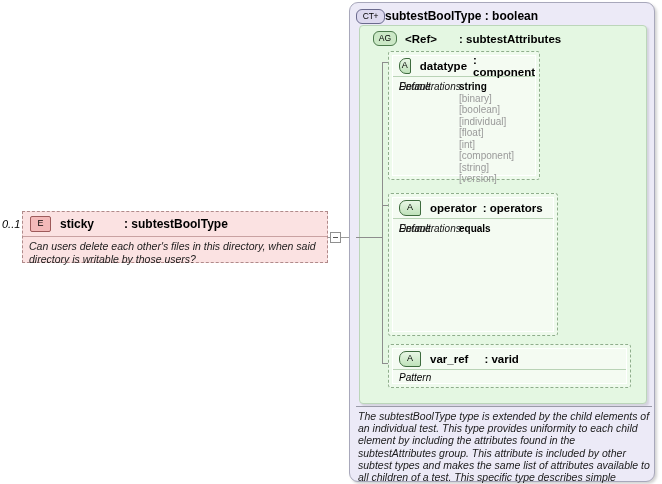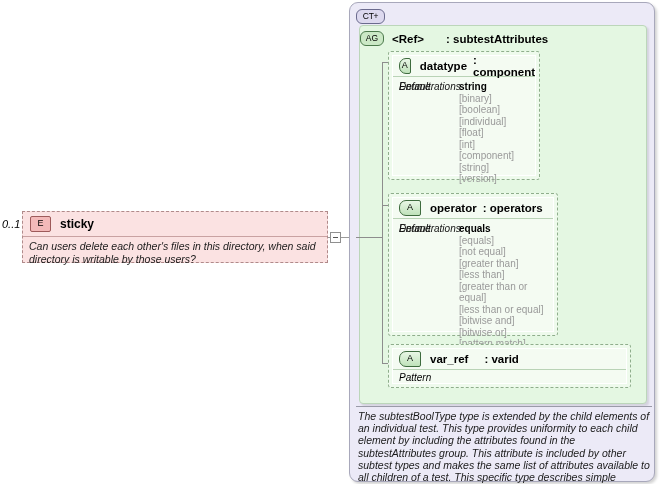--- a/index.html
+++ b/index.html
@@ -147,21 +147,21 @@
     background: #e4f7e2;
     border: 1px solid #bcd6ba;
     border-radius: 4px;
     box-sizing: border-box;
     box-shadow: 2px 2px 2px rgba(0,0,0,0.10);
   }
   .ag-head {
     display: flex;
     align-items: center;
     height: 19px;
-    padding-left: 0;
+    padding-left: 13px;
     margin-top: 3px;
   }
   .badge-ag {
     width: 22px;
     height: 13px;
     border: 1px solid #4c7a4c;
     background: #cbe8c6;
     border-radius: 6px;
     font-size: 8.5px;
     line-height: 12px;
@@ -269,30 +269,32 @@
 </style>
 </head>
 <body>
 
 <div class="cardinality">0..1</div>
 
 <div id="element-card">
   <div class="el-head">
     <span class="badge-e">E</span>
     <span class="el-name">sticky</span>
+    <span class="el-type">: subtestBoolType</span>
   </div>
   <div class="el-doc">Can users delete each other's files in this directory, when said directory is writable by those users?</div>
 </div>
 
 <div class="line hline" style="left:328px; top:237px; width:22px;"></div>
 <div class="collapse-box"></div>
 
 <div id="ct-panel">
   <div class="ct-head">
     <span class="badge-ct">CT+</span>
+    <span class="ct-title">subtestBoolType : boolean</span>
   </div>
 </div>
 
 <div id="ag-panel">
   <div class="ag-head">
     <span class="badge-ag">AG</span>
     <span class="ag-ref">&lt;Ref&gt;</span>
     <span class="ag-type">: subtestAttributes</span>
   </div>
 </div>
@@ -343,31 +345,20 @@
     </div>
     <div class="attr-body">
       <div class="facet-row">
         <div class="facet-label">Default</div>
         <div class="facet-values">
           <div class="facet-default">equals</div>
         </div>
       </div>
       <div class="facet-row" style="margin-top:-11.5px;">
         <div class="facet-label">Enumerations</div>
-        <div class="facet-values" style="padding-top:11.5px;">
-          <div class="enum-item">[equals]</div>
-          <div class="enum-item">[not equal]</div>
-          <div class="enum-item">[greater than]</div>
-          <div class="enum-item">[less than]</div>
-          <div class="enum-item">[greater than or equal]</div>
-          <div class="enum-item">[less than or equal]</div>
-          <div class="enum-item">[bitwise and]</div>
-          <div class="enum-item">[bitwise or]</div>
-          <div class="enum-item">[pattern match]</div>
-        </div>
       </div>
     </div>
   </div>
 </div>
 
 <div class="attr-box" style="left:388px; top:344px; width:243px; height:44px;">
   <div class="attr-inner">
     <div class="attr-head">
       <span class="badge-a">A</span>
       <span class="attr-name">var_ref</span>

